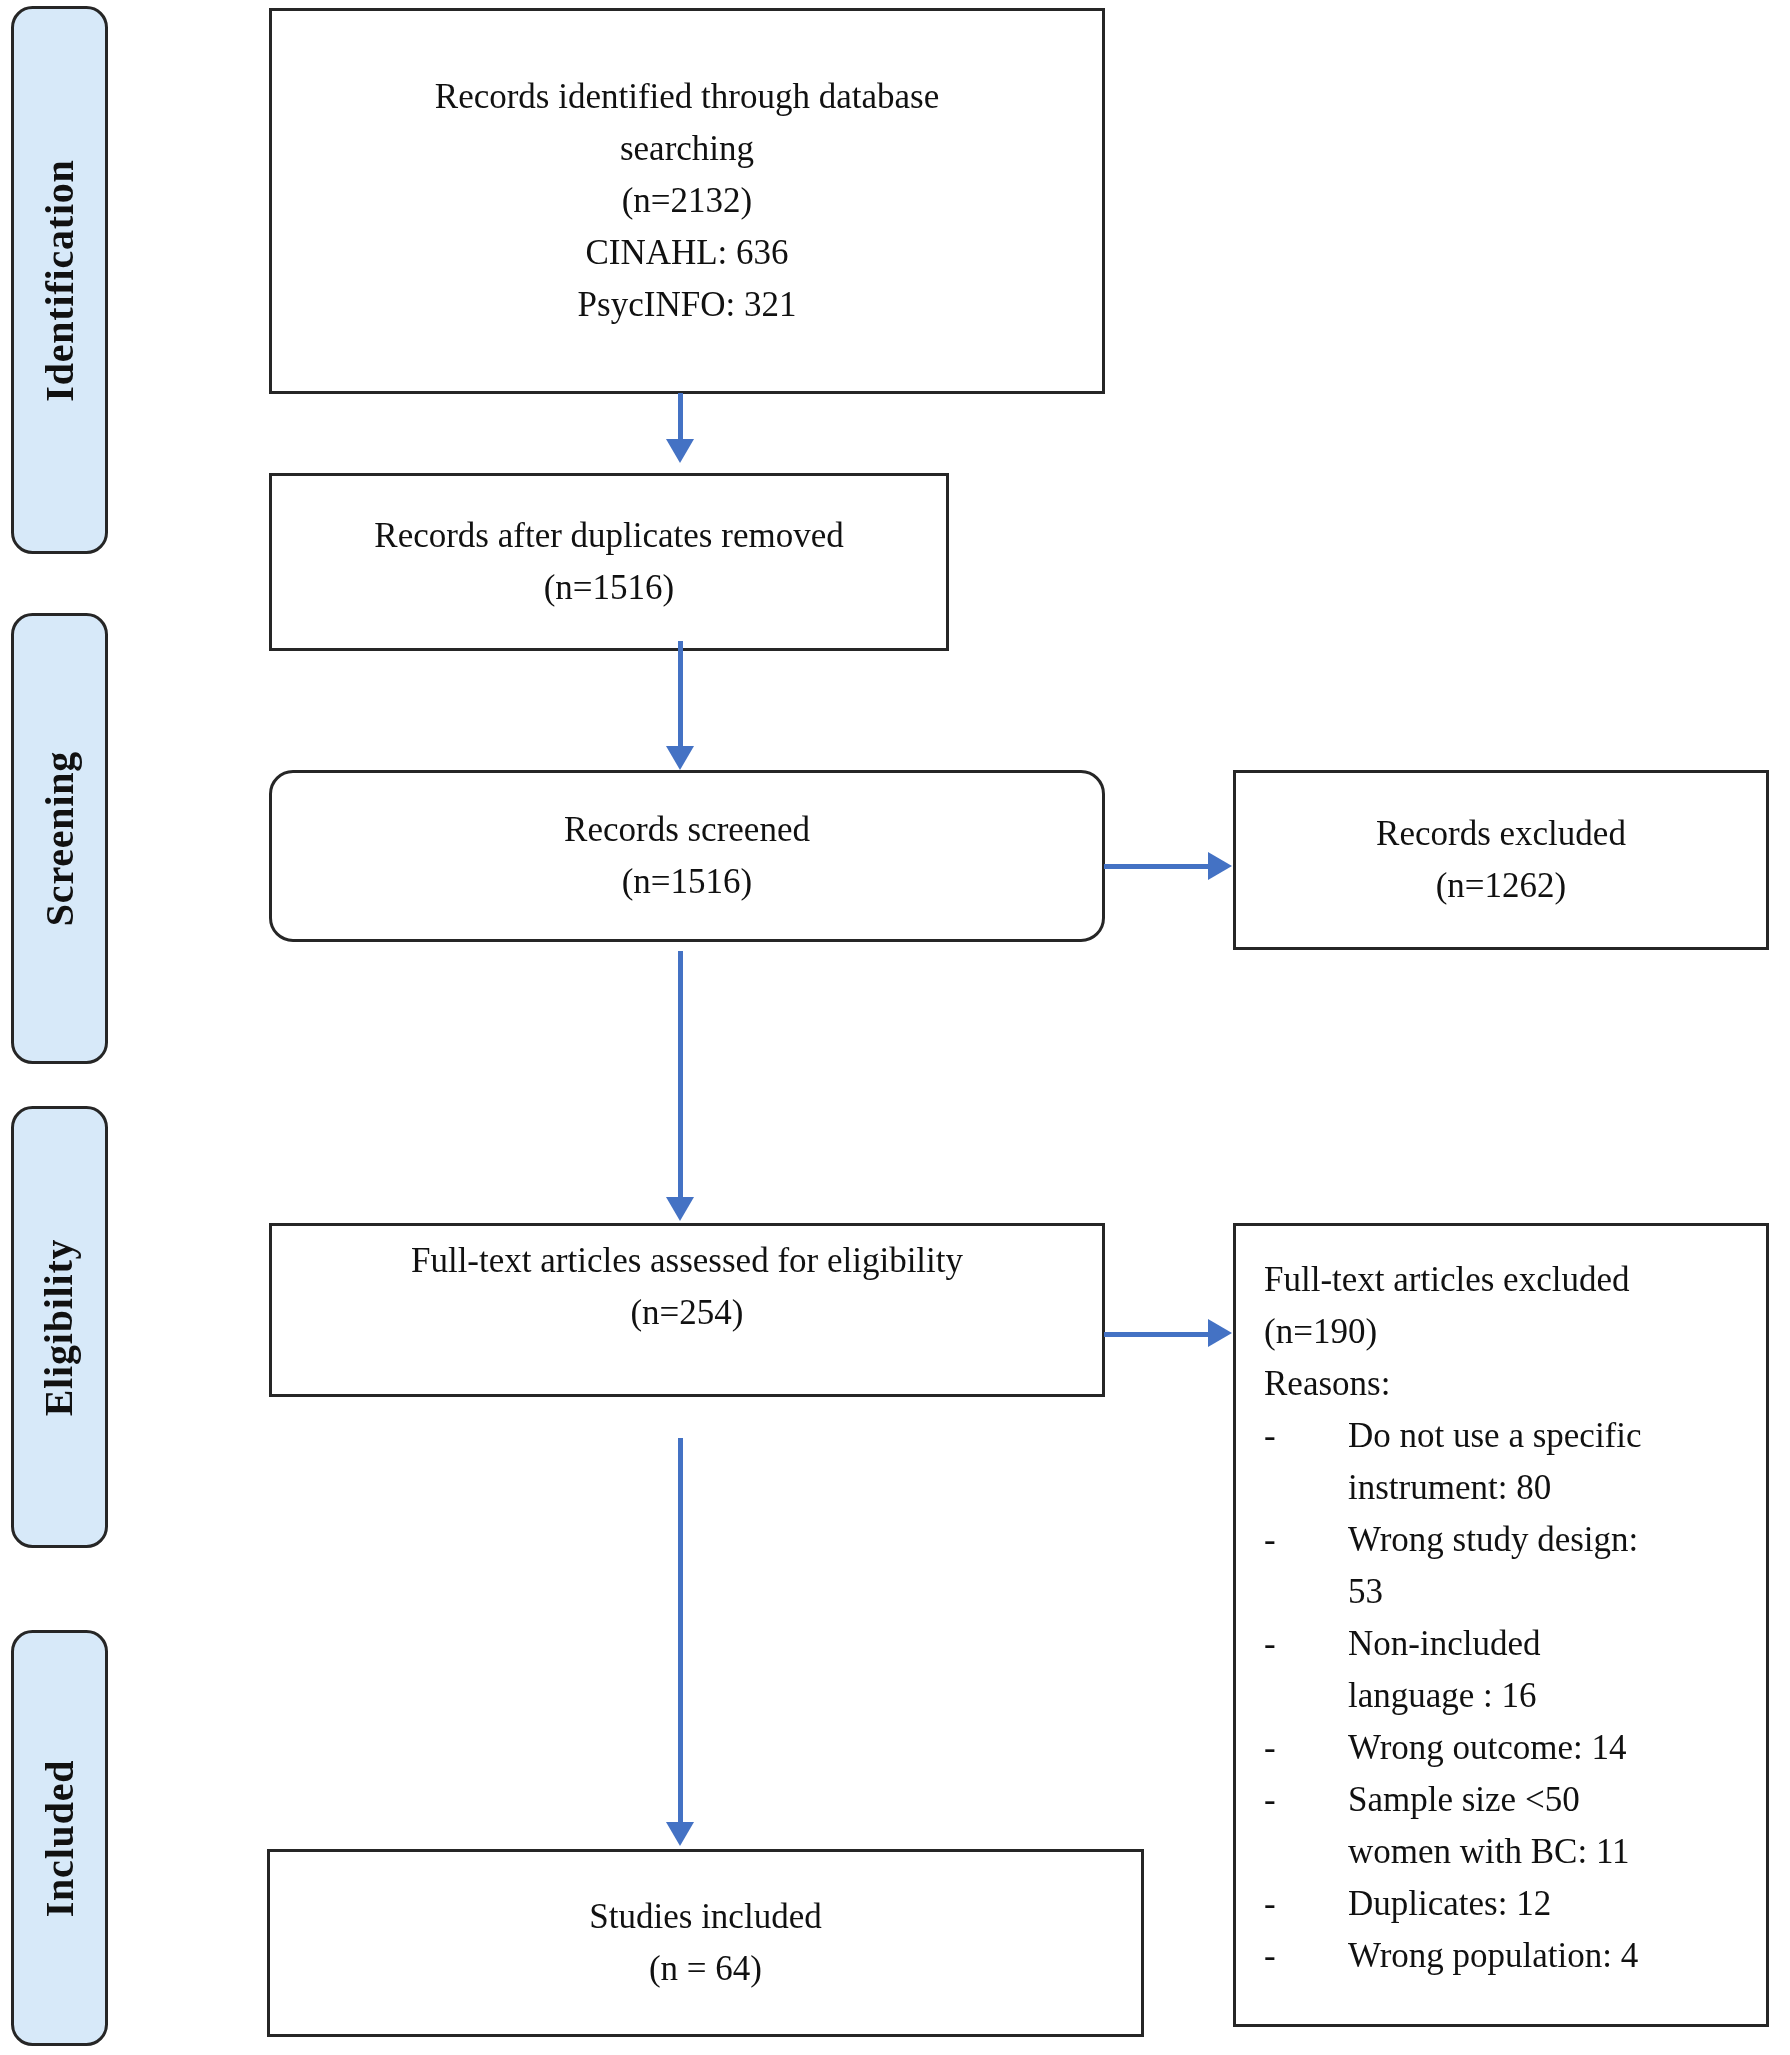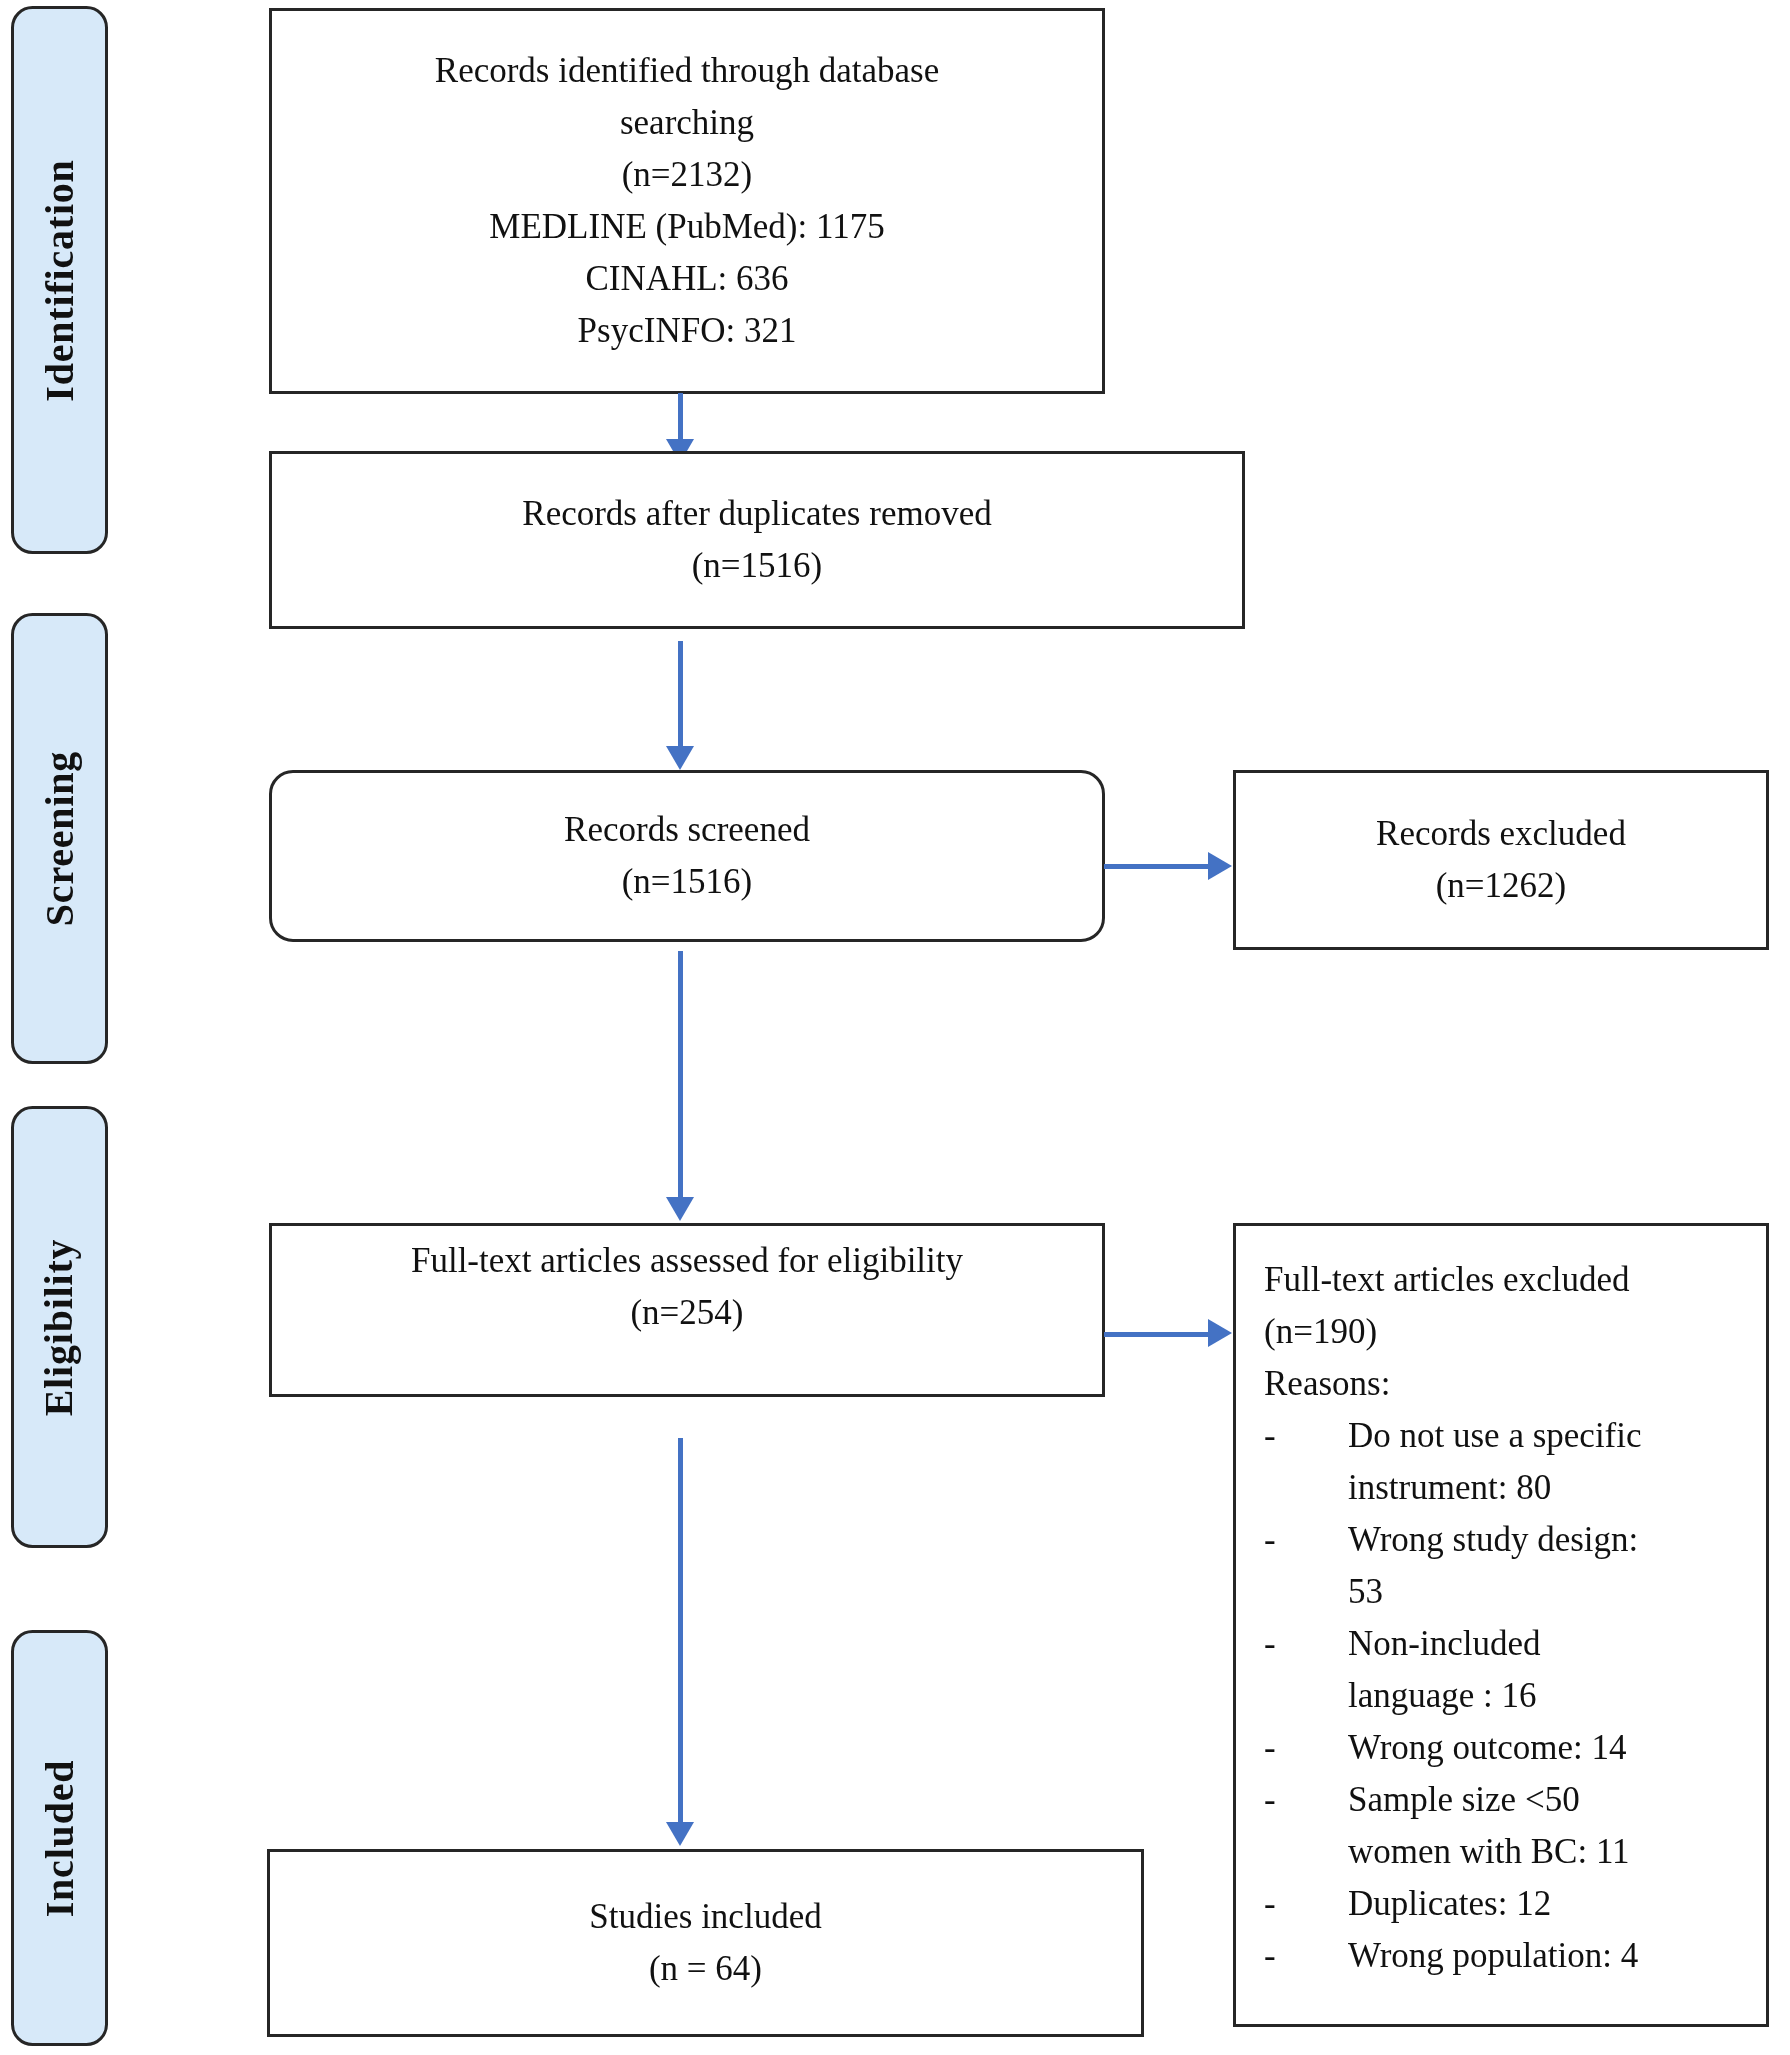--- a/index.html
+++ b/index.html
@@ -101,29 +101,28 @@
   </div>
 
   <div class="stage" style="left:10.8px; top:1630px; width:97px; height:416px;">
     <span class="vlabel">Included</span>
   </div>
 
   <div class="fbox" style="left:269px; top:7.7px; width:836px; height:386px;">
     <div>Records identified through database</div>
     <div>searching</div>
     <div>(n=2132)</div>
-    <div>MEDLINE (PubMed): 1175</div>
     <div>CINAHL: 636</div>
     <div>PsycINFO: 321</div>
   </div>
 
   <div class="shaft-v" style="left:678px; top:393px; height:48px;"></div>
   <div class="head-down" style="left:666px; top:439px;"></div>
 
-  <div class="fbox" style="left:269px; top:451px; width:976px; height:178px;">
+  <div class="fbox" style="left:269px; top:473px; width:680px; height:178px;">
     <div>Records after duplicates removed</div>
     <div>(n=1516)</div>
   </div>
 
   <div class="shaft-v" style="left:678px; top:641px; height:106px;"></div>
   <div class="head-down" style="left:666px; top:746px;"></div>
 
   <div class="fbox" style="left:269px; top:770px; width:836px; height:172px;border-radius:24px;">
     <div>Records screened</div>
     <div>(n=1516)</div>

